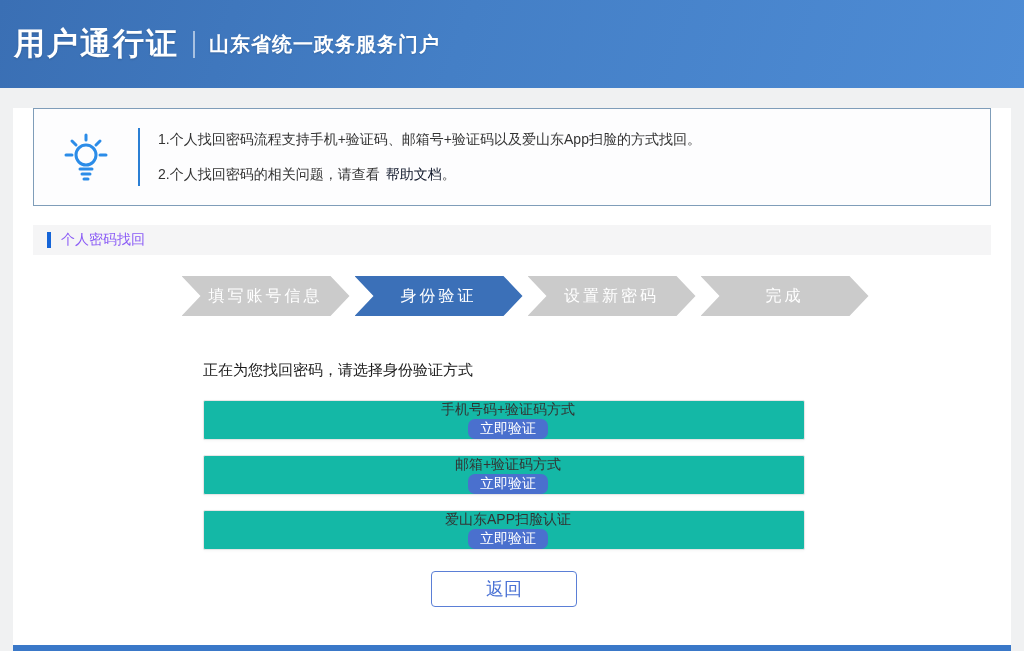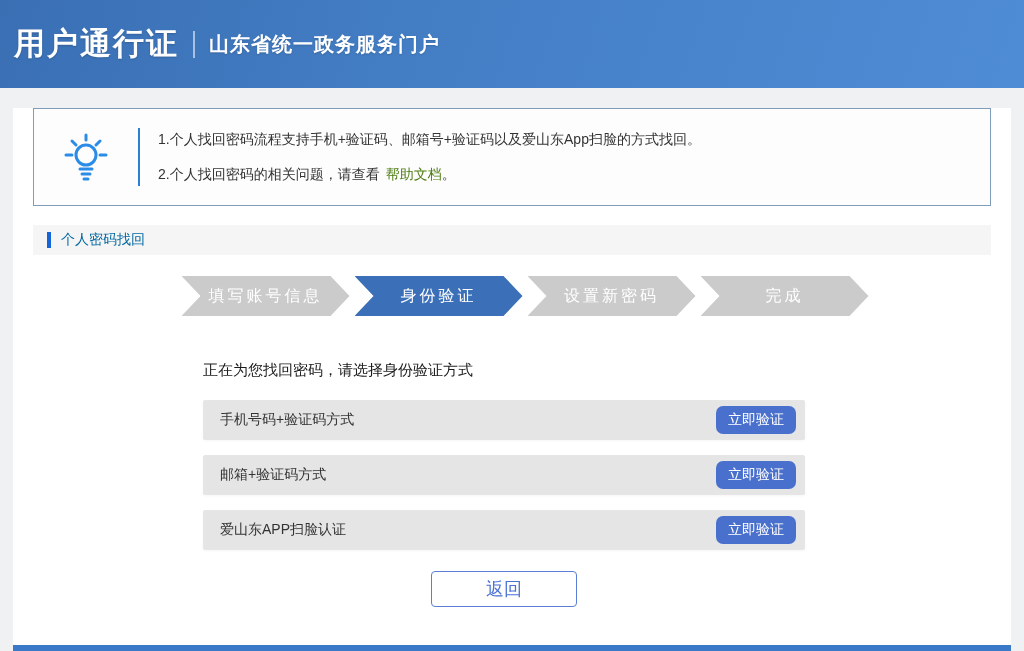--- a/index.html
+++ b/index.html
@@ -25,43 +25,44 @@
 
   
   .notice {
     margin:20px 20px 0; height:98px; border:1px solid #7f9db9;
     display:flex; align-items:center; background:#fdfdfe;
   }
   .notice-icon-wrap { width:104px; display:flex; justify-content:center; align-items:center; }
   .notice-divider { width:2px; height:58px; background:#2b7fd4; flex:0 0 auto; }
   .notice-text { padding-left:18px; font-size:14px; color:#333; }
   .notice-line + .notice-line { margin-top:17px; }
-  .help-link { color:#4d7c0f; margin-left:6px; text-decoration:none; cursor:pointer; }
+  .help-link { color:#0f172a; margin-left:6px; text-decoration:none; cursor:pointer; }
 
   
   .section-strip { margin:19px 20px 0; height:30px; background:#f5f5f6; display:flex; align-items:center; }
   .section-bar { width:4px; height:16px; background:#1565d8; margin-left:14px; }
-  .section-label { font-size:14px; color:#0369a1; margin-left:10px; }
+  .section-label { font-size:14px; color:#8b5cf6; margin-left:10px; }
 
   
   .steps { margin-top:21px; display:flex; justify-content:center; gap:5px; height:40px; padding-left:26px; }
   .step {
     width:168px; display:flex; align-items:center; justify-content:center;
     color:#fff; font-size:16px; letter-spacing:3px; background:#cbcbcb;
     clip-path:polygon(0 0, calc(100% - 19px) 0, 100% 50%, calc(100% - 19px) 100%, 0 100%, 19px 50%);
   }
   .step.active { background:#3b70b8; }
 
   
   .content { width:602px; margin:45px 0 0 190px; }
   .instruction { font-size:15px; color:#1a1a1a; }
   .option-row {
     margin-top:15px; height:40px; border:1px solid #e6e6e6; border-radius:2px;
-    display:flex; align-items:center; padding:0 8px 0 16px; background:#e5e5e5;
+    display:flex; align-items:center; padding:0 8px 0 16px; background:#14b8a6;
     box-shadow:0 1px 3px rgba(0,0,0,.04);
+    flex-direction:column;
   }
   .option-row.first { margin-top:20px; }
   .option-label { flex:1; font-size:14px; color:#333; }
   .verify-btn {
     width:80px; height:28px; background:#4a70ce; color:#fff; font-size:14px;
     border:none; border-radius:7px; cursor:pointer;
     display:flex; align-items:center; justify-content:center;
   }
   .back-btn {
     display:block; margin:21px auto 0; width:146px; height:36px;

